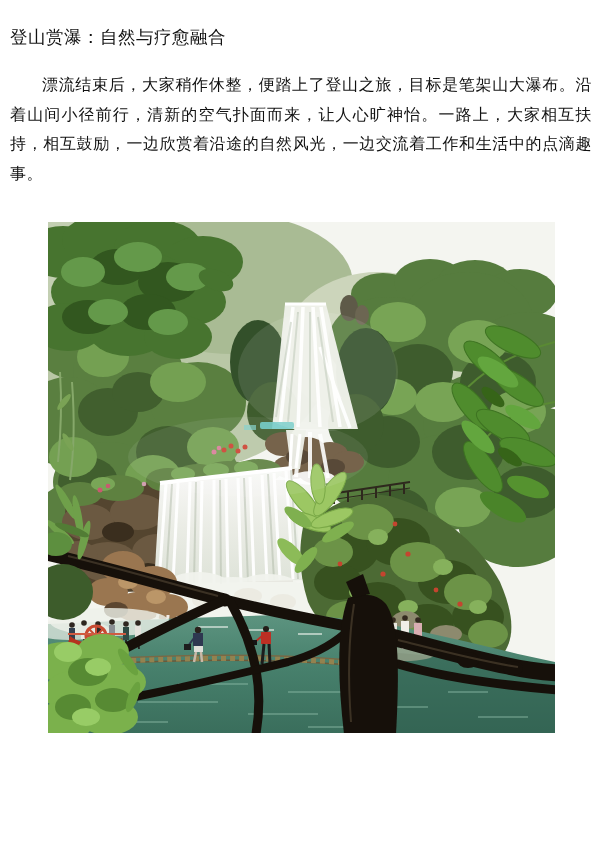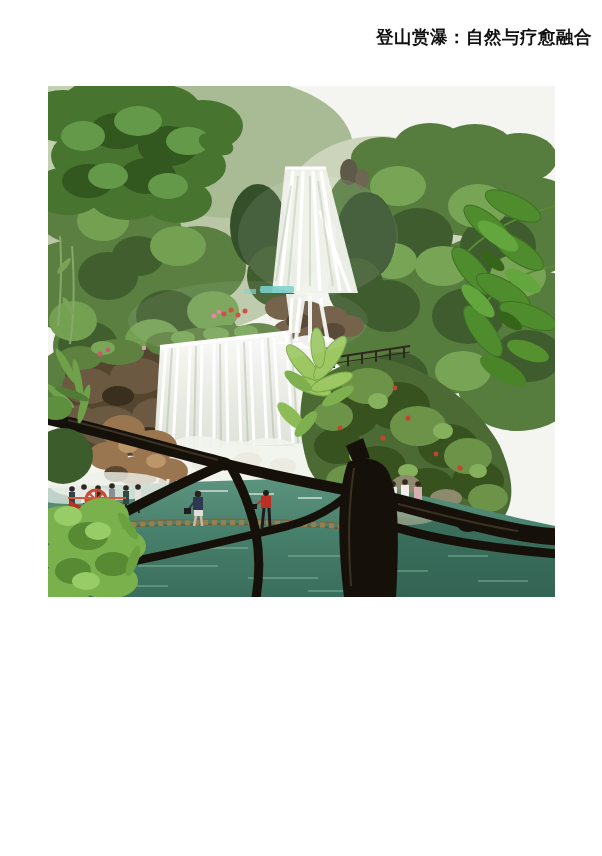--- a/index.html
+++ b/index.html
@@ -7,32 +7,33 @@
     width:602px;height:856px;background:#ffffff;position:relative;overflow:hidden;
     font-family:"Liberation Serif","DejaVu Serif",serif;color:#111;
   }
   .content{padding:4px 10px 0 10px;}
   p.body-text{
     margin:0;font-size:16px;line-height:29.4px;text-align:justify;
     text-indent:2em;letter-spacing:0.5px;
   }
   p.body-text.second{margin-top:18px;}
   h2.section-heading{
-    margin:19px 0 0 0;font-size:17.5px;line-height:29.4px;font-weight:bold;
-    text-align:right;text-indent:0;letter-spacing:0.5px;
+    margin:19px 0 0 0;font-size:17.5px;line-height:29.4px;font-weight:normal;
+    text-align:left;text-indent:0;letter-spacing:0.5px;
   }
   figure.photo{margin:34px 0 0 38px;width:507px;height:511px;padding:0;}
   figure.photo svg{display:block;width:507px;height:511px;}
 </style>
 </head>
 <body>
 
 <div class="page">
   <div class="content">
     <h2 class="section-heading">登山赏瀑：自然与疗愈融合</h2>
+    <p class="body-text second">漂流结束后，大家稍作休整，便踏上了登山之旅，目标是笔架山大瀑布。沿着山间小径前行，清新的空气扑面而来，让人心旷神怡。一路上，大家相互扶持，相互鼓励，一边欣赏着沿途的自然风光，一边交流着工作和生活中的点滴趣事。</p>
 
     <figure class="photo">
       <svg viewBox="0 0 507 511" xmlns="http://www.w3.org/2000/svg">
         <defs>
           <linearGradient id="wf" x1="0" y1="0" x2="0" y2="1">
             <stop offset="0" stop-color="#ffffff"></stop>
             <stop offset="0.5" stop-color="#eff2ec"></stop>
             <stop offset="1" stop-color="#e2e8de"></stop>
           </linearGradient>
           <linearGradient id="pool" x1="0" y1="0" x2="0" y2="1">

